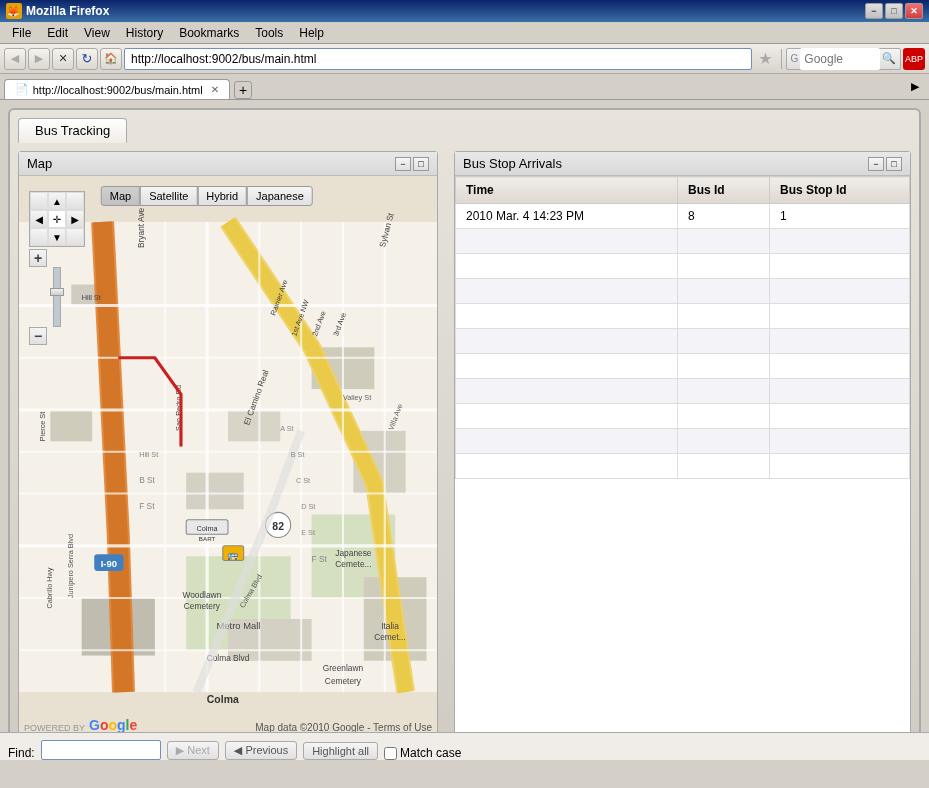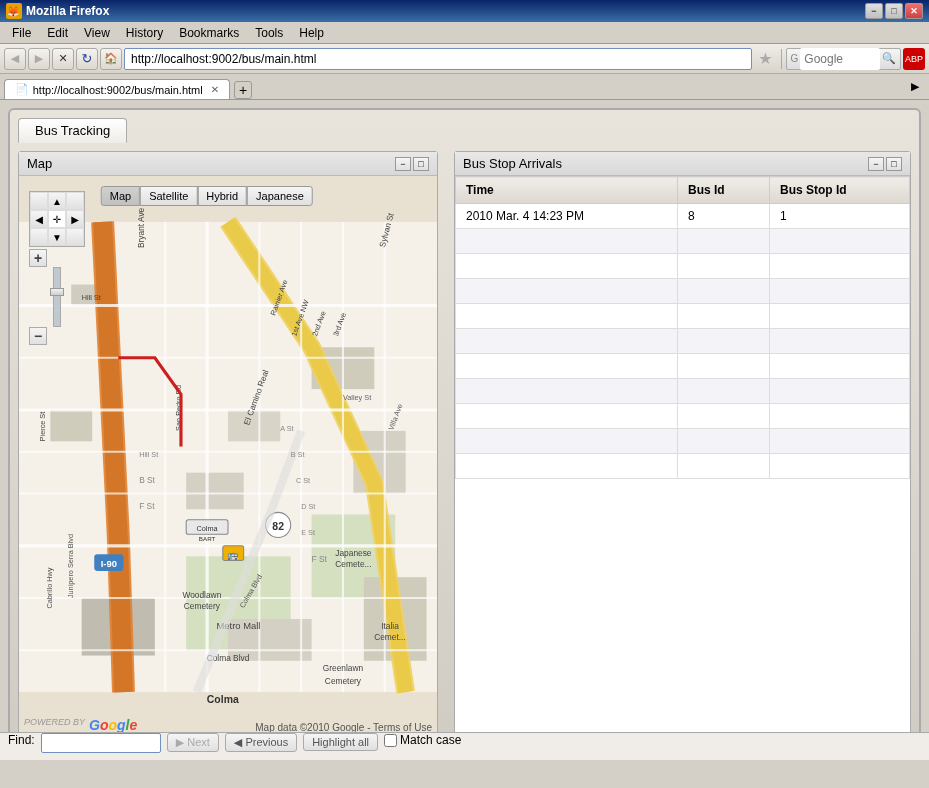--- a/index.html
+++ b/index.html
@@ -247,21 +247,21 @@
       color: #333;
     }
     .map-footer-right {
       position: absolute;
       bottom: 5px;
       right: 5px;
       font-size: 10px;
       color: #555;
     }
     .google-logo {
-      display: flex; align-items: flex-start; gap: 2px; font-style: italic;
+      display: flex; align-items: flex-end; gap: 2px;
     }
     .g-blue { color: #4285f4; }
     .g-red { color: #ea4335; }
     .g-yellow { color: #fbbc04; }
     .g-green { color: #34a853; }
 
     
     .arrivals-table {
       width: 100%;
       border-collapse: collapse;
@@ -282,21 +282,21 @@
     .arrivals-table tr:nth-child(even) td { background: #f4f4f8; }
     .arrivals-table tr:nth-child(odd) td { background: white; }
     .table-container { overflow: auto; flex: 1; }
 
     
     .find-bar {
       background: #f0ede8;
       border-top: 1px solid #aaa;
       height: 28px;
       display: flex;
-      align-items: flex-start;
+      align-items: flex-end;
       padding: 0 8px;
       gap: 6px;
       font-size: 12px;
       position: absolute;
       bottom: 0;
       left: 0;
       right: 0;
     }
     .find-input {
       width: 120px; height: 20px; border: 1px solid #7090c0;

